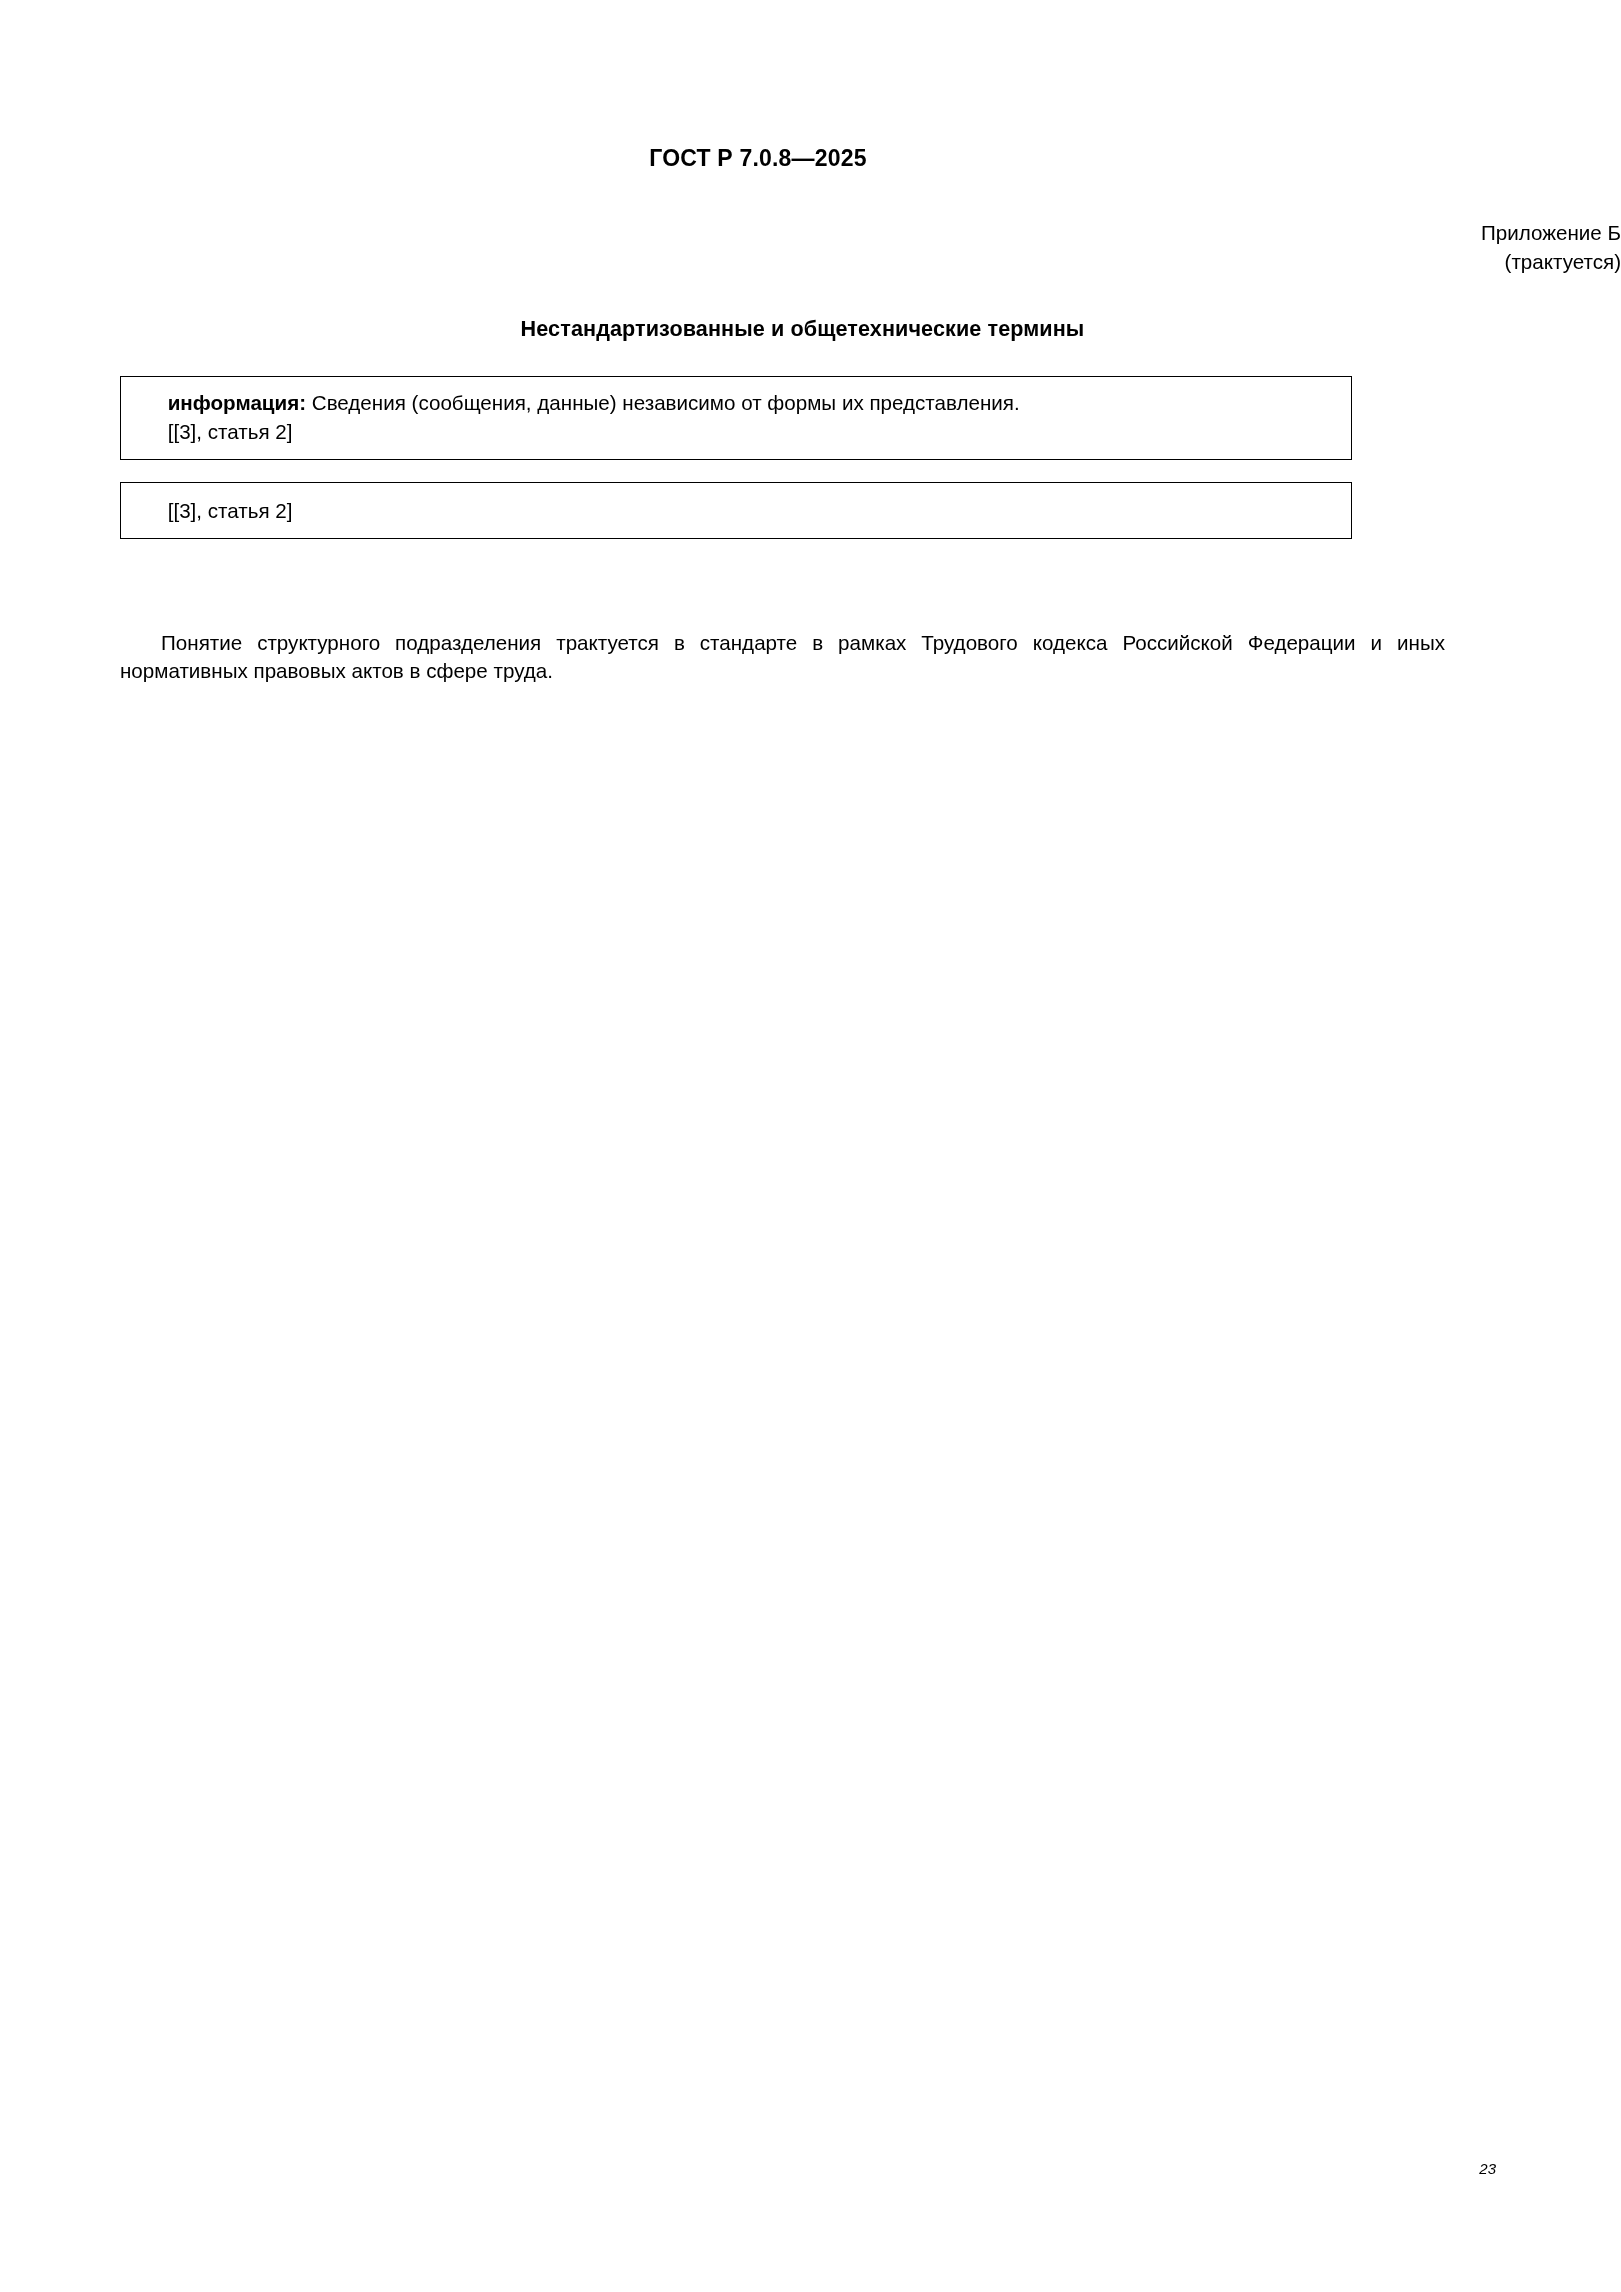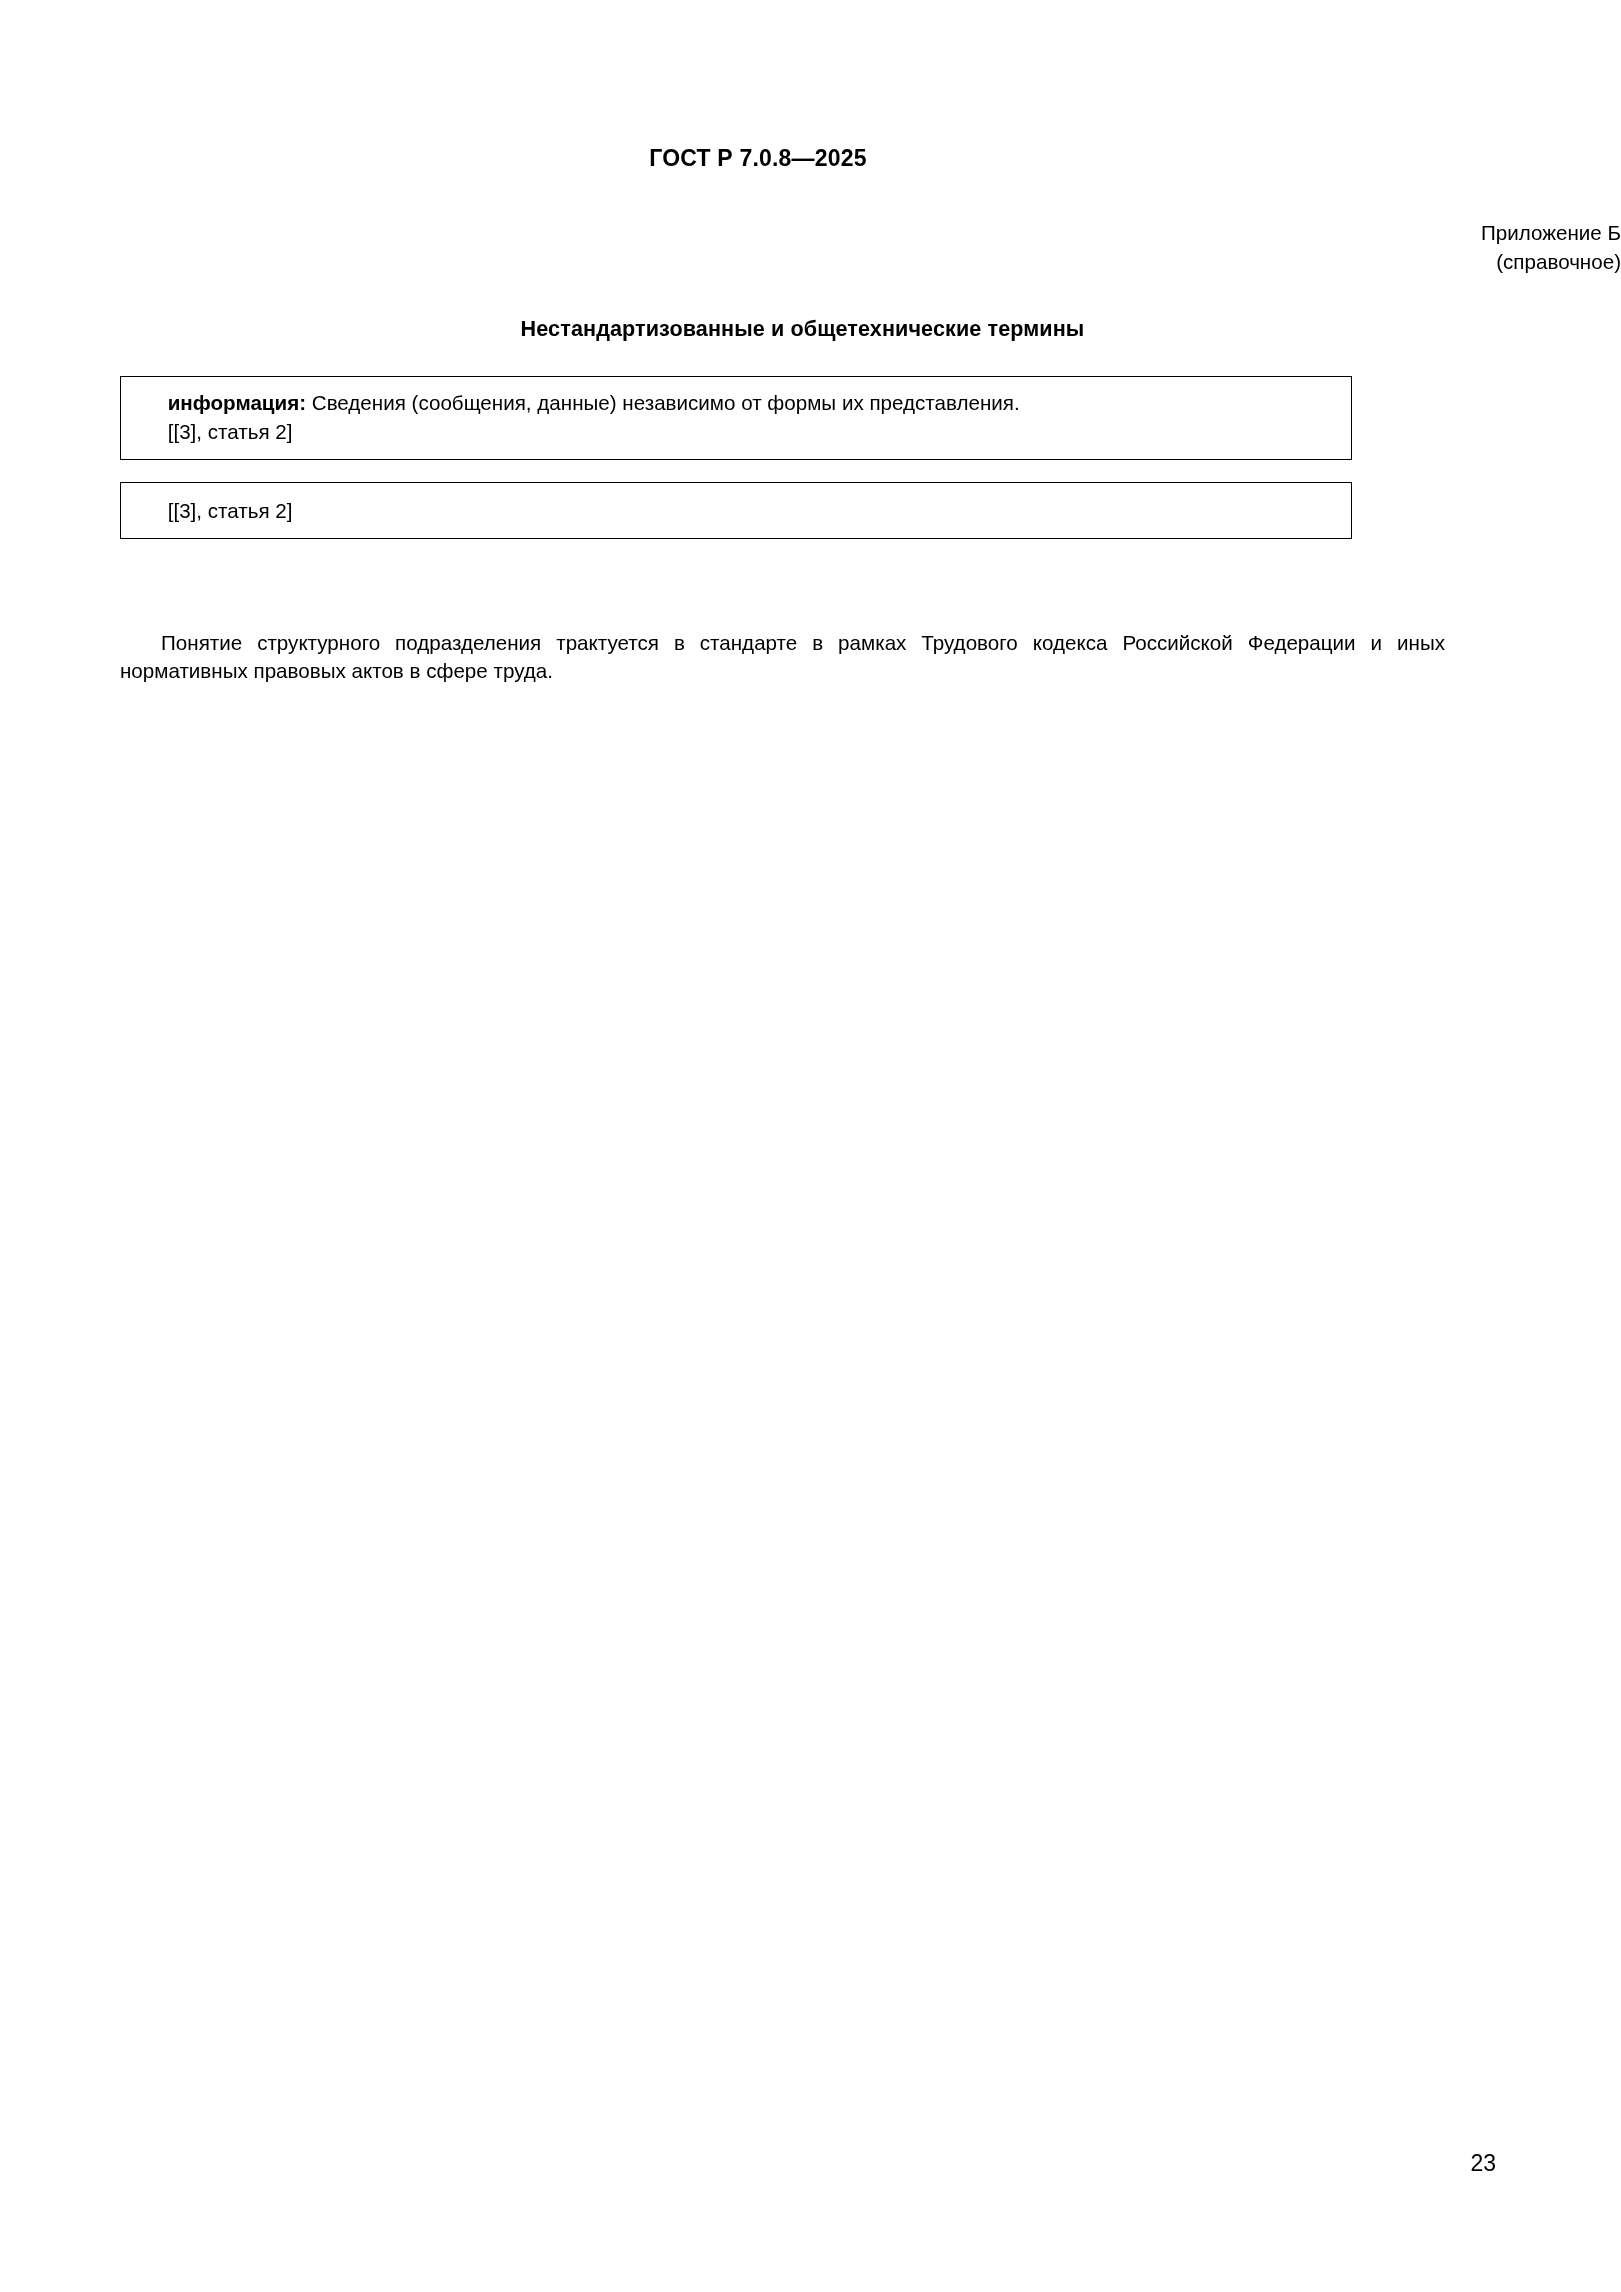--- a/index.html
+++ b/index.html
@@ -93,33 +93,34 @@
     font-size: 20.6px;
     line-height: 1.4;
     text-align: justify;
     text-indent: 41px;
   }
 
   .page-number {
     position: absolute;
     bottom: 116px;
     right: 125px;
-    font-size: 23px;
+    font-size: 15px;
+    font-style: italic;
   }
 </style>
 </head>
 <body>
 
 <div class="page">
 
   <div class="doc-header">ГОСТ Р 7.0.8—2025</div>
 
   <div class="appendix-head">
     <span>Приложение Б</span>
-    <span class="line2">(справочное)</span>
+    <span class="line2">(трактуется)</span>
   </div>
 
   <div class="section-title">Нестандартизованные и общетехнические термины</div>
 
   <div class="term-box" id="term-box-1">
     <p class="para"><span class="term-name">информация:</span><span> Сведения (сообщения, данные) независимо от формы их представления.</span></p>
     <p class="ref">[[3], статья 2]</p>
   </div>
 
   <div class="term-box" id="term-box-2">

